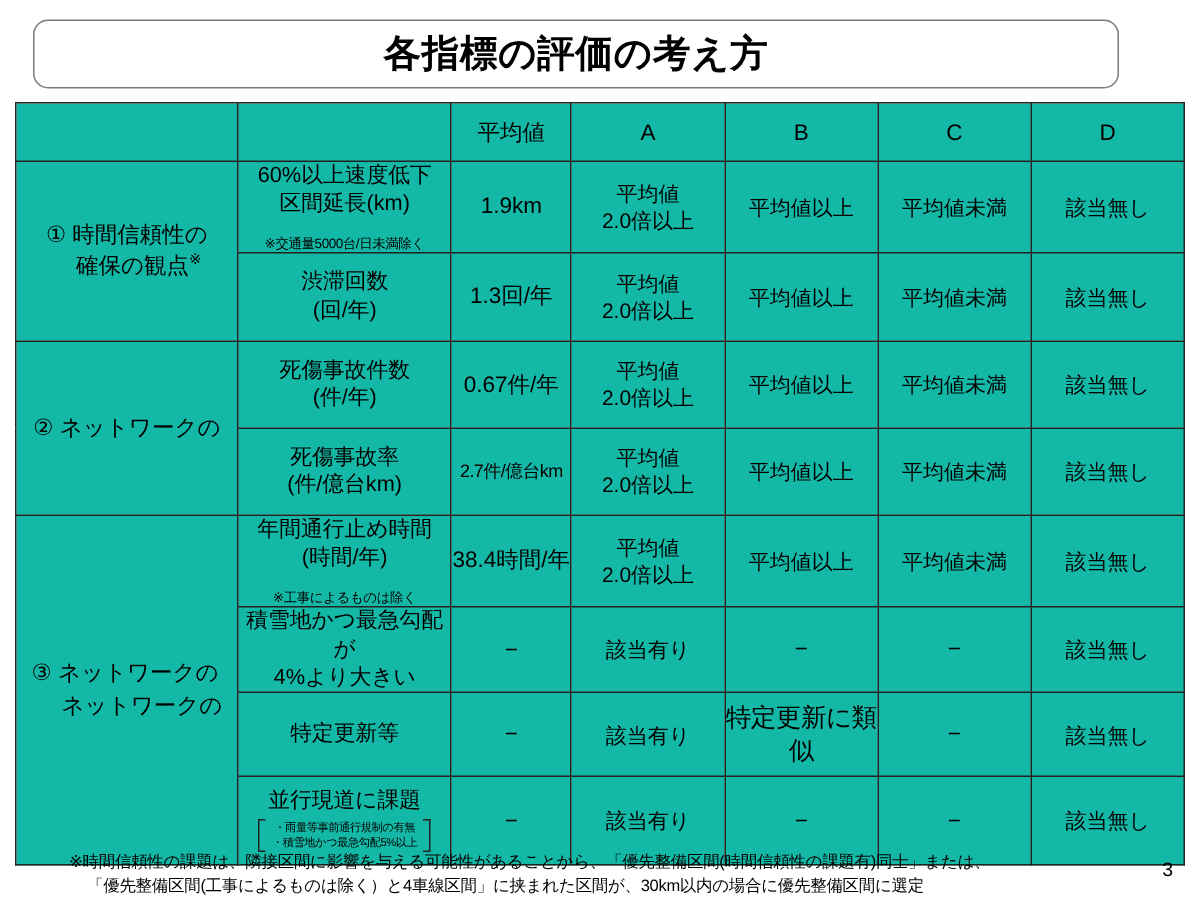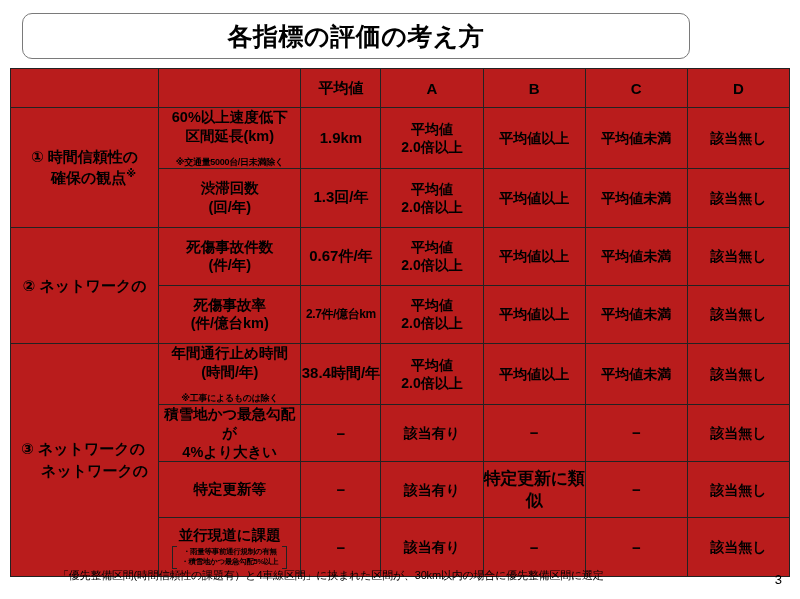--- a/index.html
+++ b/index.html
@@ -16,21 +16,21 @@
     color: #000000;
     overflow: hidden;
     -webkit-font-smoothing: antialiased;
   }
 
   
   #title-banner {
     position: absolute;
     left: 22px;
     top: 13px;
-    width: 668px;
+    width: 724px;
     height: 46px;
     box-sizing: border-box;
     border: 1.6px solid #7a7a7a;
     border-radius: 10px;
     background: #ffffff;
     display: flex;
     align-items: center;
     justify-content: center;
   }
   #title-text {
@@ -48,22 +48,22 @@
     top: 68px;
     width: 780px;
     border-collapse: collapse;
     table-layout: fixed;
   }
   #eval-table td, #eval-table th {
     border: 1px solid #222222;
     padding: 0;
     text-align: center;
     vertical-align: middle;
-    font-weight: bold;
-    background: #b91c1c;
+    font-weight: normal;
+    background: #14b8a6;
   }
 
   
   col.c-cat  { width: 148px; }
   col.c-met  { width: 142px; }
   col.c-avg  { width: 80px;  }
   col.c-grade{ width: 102px; }
 
   
   tr.head td { height: 38px; }
@@ -351,16 +351,17 @@
       </td>
       <td class="grade dash grp-bot">−</td>
       <td class="grade dash grp-bot">−</td>
       <td class="grade grp-bot tbl-right">該当無し</td>
     </tr>
 
   </tbody>
 </table>
 
 <div id="footnote">
-  <span class="fn-l2">「優先整備区間(時間信頼性の課題有）と4車線区間」に挟まれた区間が、30km以内の場合に優先整備区間に選定</span>
+  <span class="fn-l1">※時間信頼性の課題は、隣接区間に影響を与える可能性があることから、「優先整備区間(時間信頼性の課題有)同士」または、</span>
+  <span class="fn-l2">「優先整備区間(工事によるものは除く）と4車線区間」に挟まれた区間が、30km以内の場合に優先整備区間に選定</span>
 </div>
 
 <div id="page-number">3</div>
 
 </body></html>

